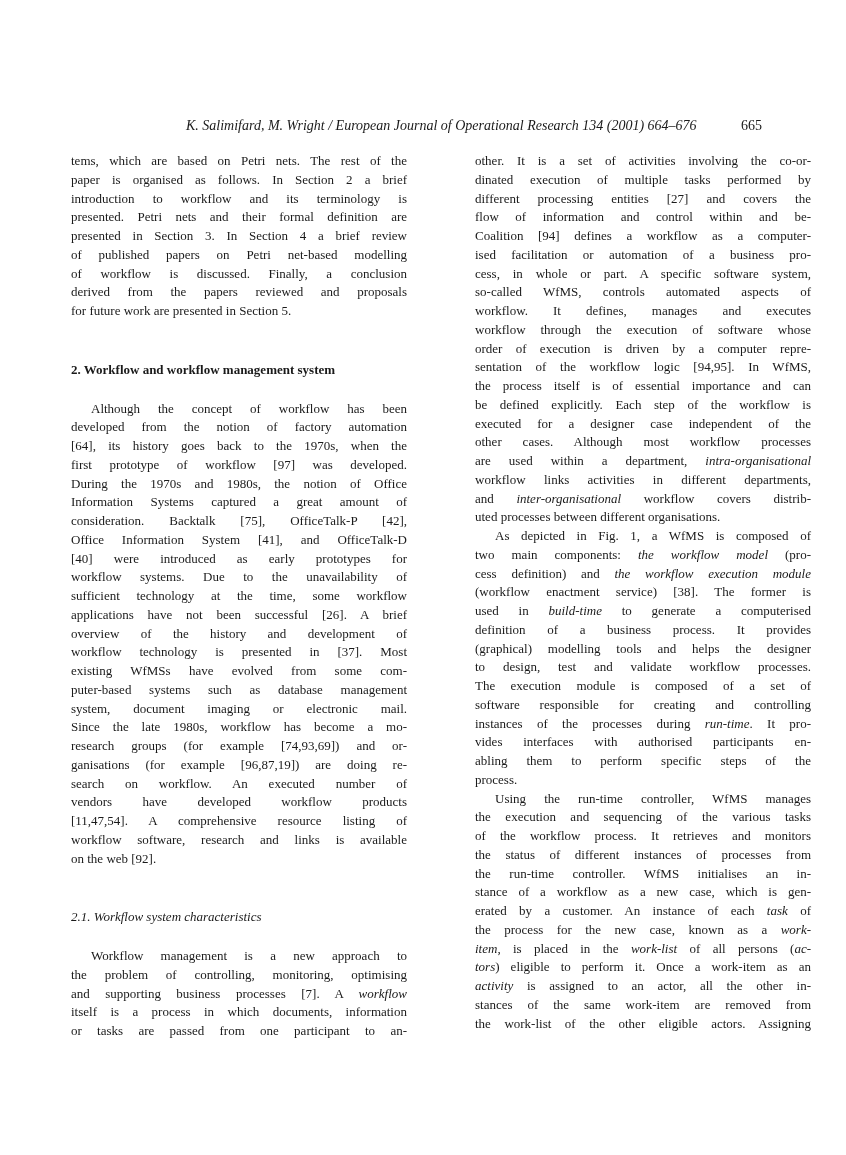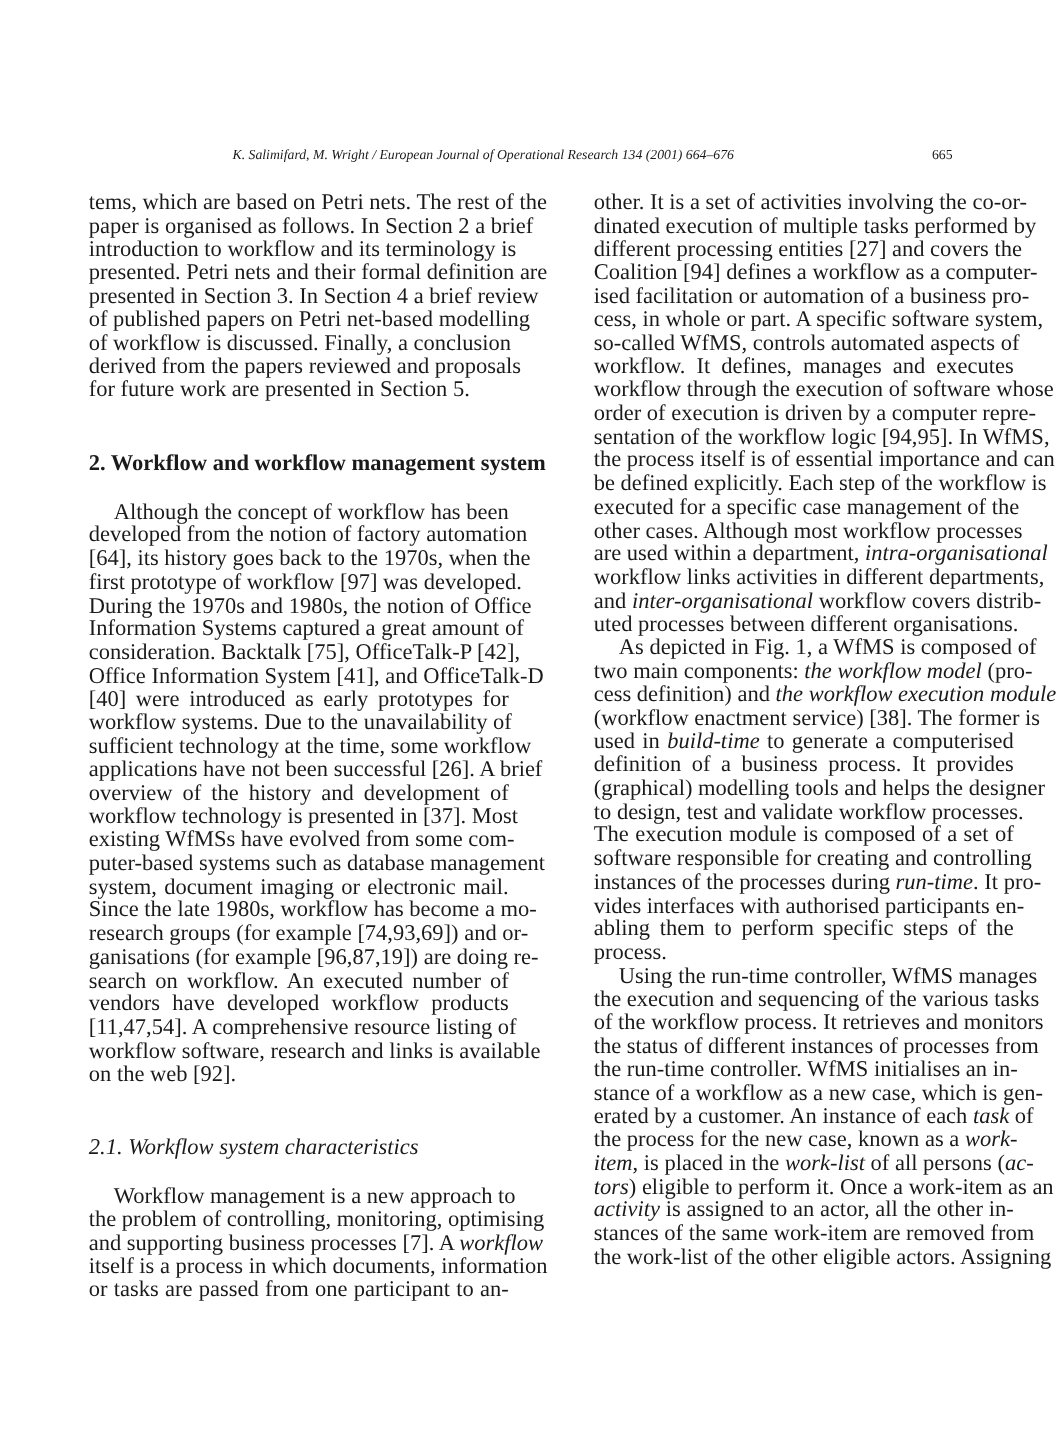--- a/index.html
+++ b/index.html
@@ -1,22 +1,22 @@
 <!DOCTYPE html>
 <html><head>
 <meta charset="utf-8">
 <style>
   html, body { margin:0; padding:0; background:#ffffff; }
   body { width:846px; height:1155px; position:relative; overflow:hidden;
          font-family:"Liberation Serif", "DejaVu Serif", serif; color:#1a1a1a; }
   .header { position:absolute; top:118px; left:186px; width:592px; height:18px;
-            font-size:11px; font-style:italic; }
+            font-size:14px; font-style:italic; }
   .header .running { position:absolute; left:0; top:0; white-space:nowrap; }
   .header .pageno { position:absolute; right:16px; top:0; font-style:normal; }
-  .col { position:absolute; top:152px; width:336px; font-size:18px; }
+  .col { position:absolute; top:152px; width:336px; font-size:13px; }
   .col.left { left:71px; }
   .col.right { left:462px;margin-left:13px; }
   .ln { display:block; height:18.75px; line-height:18.75px; white-space:nowrap;
         text-align:justify; text-align-last:justify; overflow:visible; }
   .ln.last { text-align-last:left; }
   .ln.indent { padding-left:20px; }
   .gap { display:block; }
   .h2 { font-weight:bold; text-align-last:left; }
   .h3 { font-style:italic; text-align-last:left; }
   i { font-style:italic; }
@@ -84,31 +84,32 @@
     <span class="ln"><span>and supporting business processes [7]. A </span><i>workflow</i></span>
     <span class="ln">itself is a process in which documents, information</span>
     <span class="ln">or tasks are passed from one participant to an-</span>
   </div>
 </div>
 
 <div class="col right">
   <span class="ln">other. It is a set of activities involving the co-or-</span>
   <span class="ln">dinated execution of multiple tasks performed by</span>
   <span class="ln">different processing entities [27] and covers the</span>
+  <span class="ln">flow of information and control within and be-</span>
   <span class="ln">Coalition [94] defines a workflow as a computer-</span>
   <span class="ln">ised facilitation or automation of a business pro-</span>
   <span class="ln">cess, in whole or part. A specific software system,</span>
   <span class="ln">so-called WfMS, controls automated aspects of</span>
   <span class="ln">workflow. It defines, manages and executes</span>
   <span class="ln">workflow through the execution of software whose</span>
   <span class="ln">order of execution is driven by a computer repre-</span>
   <span class="ln">sentation of the workflow logic [94,95]. In WfMS,</span>
   <span class="ln">the process itself is of essential importance and can</span>
   <span class="ln">be defined explicitly. Each step of the workflow is</span>
-  <span class="ln">executed for a specific case management of the</span>
+  <span class="ln">executed for a designer case independent of the</span>
   <span class="ln">other cases. Although most workflow processes</span>
   <span class="ln"><span>are used within a department, </span><i>intra-organisational</i></span>
   <span class="ln">workflow links activities in different departments,</span>
   <span class="ln"><span>and </span><i>inter-organisational</i><span> workflow covers distrib-</span></span>
   <span class="ln last">uted processes between different organisations.</span>
   <span class="ln indent">As depicted in Fig. 1, a WfMS is composed of</span>
   <span class="ln"><span>two main components: </span><i>the workflow model</i><span> (pro-</span></span>
   <span class="ln"><span>cess definition) and </span><i>the workflow execution module</i></span>
   <span class="ln">(workflow enactment service) [38]. The former is</span>
   <span class="ln"><span>used in </span><i>build-time</i><span> to generate a computerised</span></span>

